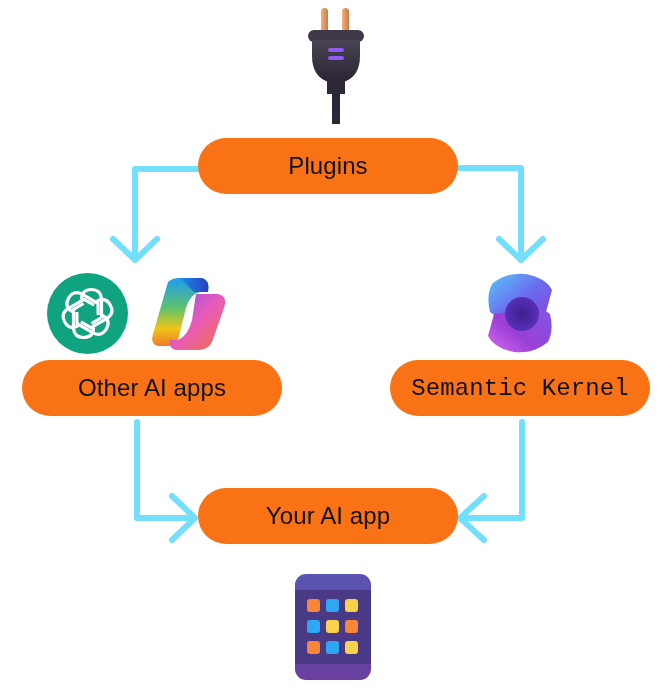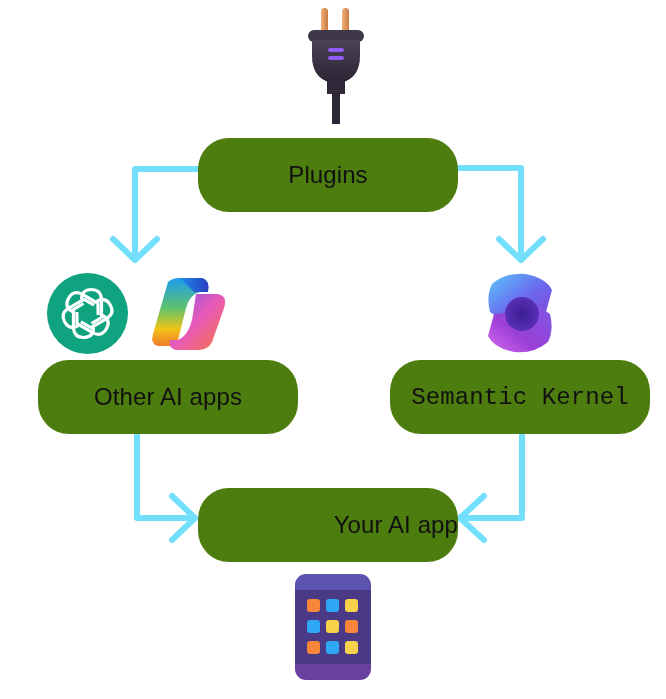--- a/index.html
+++ b/index.html
@@ -1,18 +1,18 @@
 <!DOCTYPE html>
 <html><head>
 <meta charset="utf-8">
 <style>
   html, body { margin:0; padding:0; background:#ffffff; }
   body { width:666px; height:699px; position:relative; overflow:hidden;
          font-family:"Liberation Sans", sans-serif; }
-  .pill { position:absolute; height:74px; border-radius:31px; background:#4d7c0f;
+  .pill { position:absolute; height:56px; border-radius:31px; background:#f97316;
           display:flex; align-items:center; justify-content:center;
           font-size:24px; color:#111111; letter-spacing:0.1px; }
   .pill span { display:block; }
   #connectors { position:absolute; left:0; top:0; }
   .icon { position:absolute; }
 </style>
 </head>
 <body>
 
 <svg id="connectors" width="666" height="699">
@@ -87,21 +87,21 @@
     <linearGradient id="cpT" x1="0" y1="0" x2="1" y2="0">
       <stop offset="0" stop-color="#1C8BEA"></stop>
         <stop offset="1" stop-color="#2A3FBF"></stop>
     </linearGradient>
   </defs>
   <path d="M18 4 Q22 0 30 0 L52 0 Q60 2 58 14 L50 14 Q40 16 36 30 L28 62 Q26 68 18 68 L8 68 Q0 66 3 56 Z" fill="url(#cpL)"></path>
   <path d="M30 0 L52 0 Q60 2 58 14 L44 14 Z" fill="url(#cpT)"></path>
   <path d="M46 16 L68 16 Q78 18 74 30 L62 64 Q58 72 48 72 L26 72 Q18 70 20 62 L28 62 Q38 58 42 42 Z" fill="url(#cpR)"></path>
 </svg>
 
-<div class="pill" style="left:38px;top:360px;width:260px;">
+<div class="pill" style="left:22px;top:360px;width:260px;">
   <span>Other AI apps</span>
 </div>
 
 <svg class="icon" style="left:486px;top:272px" width="68" height="82" viewBox="0 0 68 82">
   <defs>
     <linearGradient id="skA" x1="0" y1="0" x2="1" y2="1">
       <stop offset="0" stop-color="#5AC8FA"></stop>
         <stop offset="0.5" stop-color="#6A6CF0"></stop>
         <stop offset="1" stop-color="#8A3FD8"></stop>
     </linearGradient>
@@ -117,21 +117,21 @@
   </defs>
   <path d="M6 12 Q20 0 40 2 Q60 6 66 18 L60 40 Q40 40 24 54 L4 40 Q0 24 6 12 Z" fill="url(#skA)"></path>
   <path d="M62 70 Q48 82 28 80 Q8 76 2 64 L8 42 Q28 42 44 28 L64 42 Q68 58 62 70 Z" fill="url(#skB)"></path>
   <circle cx="36" cy="42" r="17" fill="url(#skC)"></circle>
 </svg>
 
 <div class="pill" style="left:390px;top:360px;width:260px;font-family:Liberation Mono, monospace;">
   <span>Semantic Kernel</span>
 </div>
 
-<div class="pill" style="left:198px;top:488px;width:260px;justify-content:flex-end;">
+<div class="pill" style="left:198px;top:488px;width:260px;">
   <span>Your AI app</span>
 </div>
 
 <svg class="icon" style="left:295px;top:574px" width="76" height="106" viewBox="0 0 76 106">
   <defs>
     <linearGradient id="tab" x1="0" y1="0" x2="0" y2="1">
       <stop offset="0" stop-color="#5A55B0"></stop>
         <stop offset="1" stop-color="#6A3F9E"></stop>
     </linearGradient>
   </defs>

